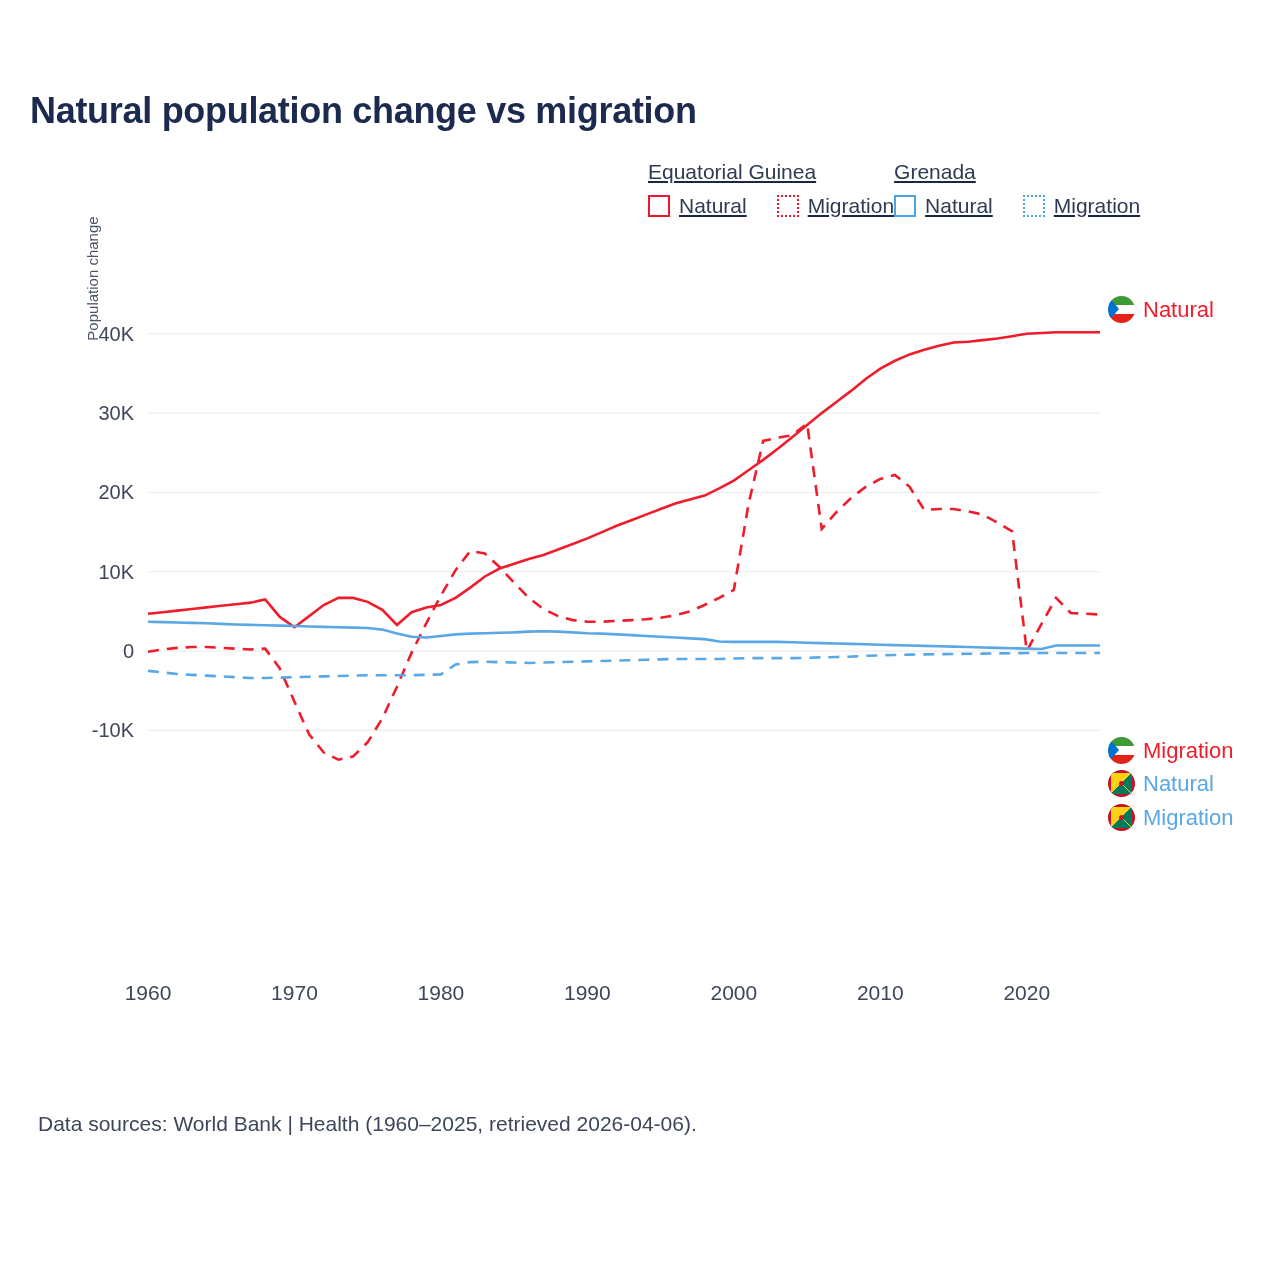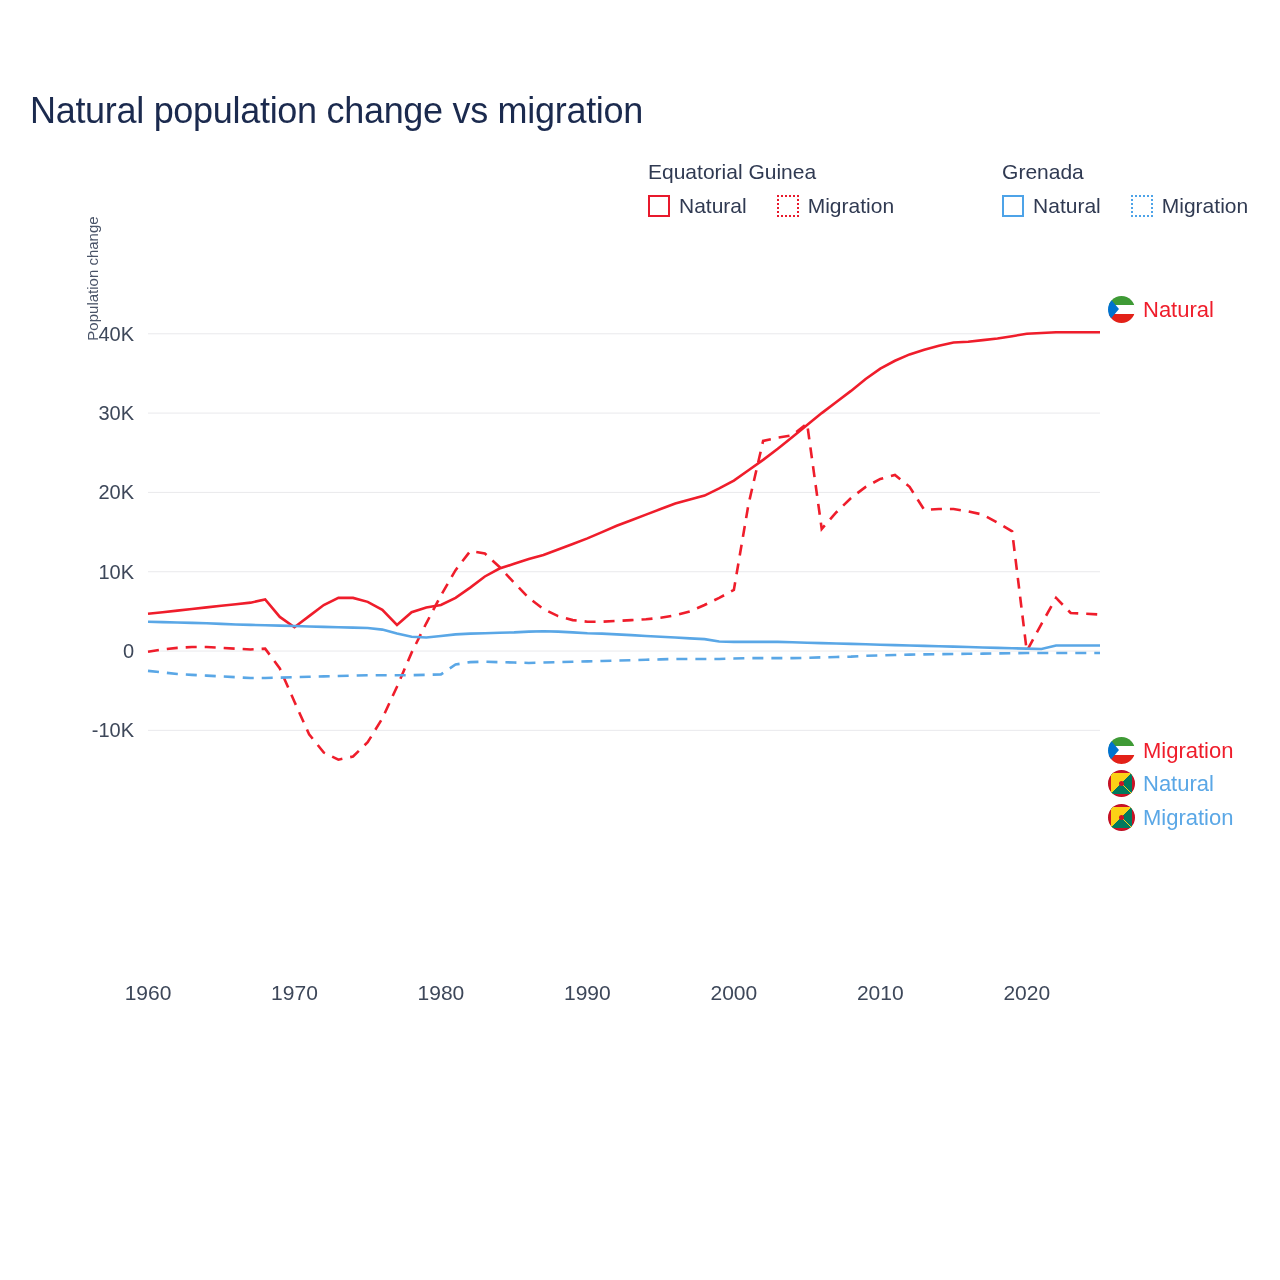--- a/index.html
+++ b/index.html
@@ -13,35 +13,35 @@
     font-family: "Liberation Sans", sans-serif;
     color: #1a2744;
     position: relative;
     overflow: hidden;
   }
   .title {
     position: absolute;
     left: 30px;
     top: 90px;
     font-size: 36px;
-    font-weight: normal;
+    font-weight: bold;
     color: #1b2a4e;
     letter-spacing: -0.3px;
   }
   
   .legend {
     position: absolute;
     left: 620px;
     top: 160px;
     width: 640px;
   }
   .legend-groups {
     display: flex;
-    gap: 108px;
     padding-left: 28px;
+    text-decoration: underline;
   }
   .legend-group-title {
     font-size: 21px;
     color: #303a52;
   }
   .legend-keys {
     display: flex;
     gap: 30px;
     margin-top: 10px;
   }
@@ -208,20 +208,21 @@
       <text x="880.3076923076924" y="730" class="xtick-text" text-anchor="middle">2010</text>
       <text x="1026.769230769231" y="730" class="xtick-text" text-anchor="middle">2020</text>
       <path d="M148.00,343.76 L162.65,342.17 L177.29,340.59 L191.94,339.00 L206.58,337.41 L221.23,335.83 L235.88,334.24 L250.52,332.66 L265.17,329.48 L279.82,346.93 L294.46,357.24 L309.11,346.14 L323.75,335.03 L338.40,327.90 L353.05,327.90 L367.69,331.86 L382.34,339.79 L396.98,354.86 L411.63,342.17 L426.28,337.41 L440.92,335.03 L455.57,327.90 L470.22,317.59 L484.86,306.48 L499.51,298.55 L514.15,293.79 L528.80,289.03 L543.45,285.07 L558.09,279.52 L572.74,273.97 L587.38,268.41 L602.03,262.07 L616.68,255.72 L631.32,250.17 L645.97,244.62 L660.62,239.07 L675.26,233.52 L689.91,229.55 L704.55,225.59 L719.20,218.45 L733.85,210.52 L748.49,200.21 L763.14,189.90 L777.78,178.79 L792.43,166.90 L807.08,155.00 L821.72,143.10 L836.37,132.00 L851.02,120.90 L865.66,109.00 L880.31,98.69 L894.95,90.76 L909.60,84.41 L924.25,79.66 L938.89,75.69 L953.54,72.52 L968.18,71.72 L982.83,70.14 L997.48,68.55 L1012.12,66.17 L1026.77,63.79 L1041.42,63.00 L1056.06,62.21 L1070.71,62.21 L1085.35,62.21 L1100.00,62.21" class="series-line solid-red"></path>
       <path d="M148.00,381.83 L162.65,379.45 L177.29,377.86 L191.94,377.07 L206.58,377.07 L221.23,377.86 L235.88,378.66 L250.52,379.45 L265.17,378.66 L279.82,398.48 L294.46,431.79 L309.11,464.31 L323.75,482.55 L338.40,489.69 L353.05,486.52 L367.69,472.24 L382.34,448.45 L396.98,416.72 L411.63,382.62 L426.28,353.28 L440.92,325.52 L455.57,300.14 L470.22,281.10 L484.86,283.48 L499.51,296.97 L514.15,312.83 L528.80,327.90 L543.45,339.00 L558.09,346.14 L572.74,350.10 L587.38,351.69 L602.03,351.69 L616.68,350.90 L631.32,350.10 L645.97,349.31 L660.62,347.72 L675.26,345.34 L689.91,341.38 L704.55,335.03 L719.20,327.90 L733.85,319.97 L748.49,234.31 L763.14,170.86 L777.78,167.69 L792.43,165.31 L807.08,153.41 L821.72,258.90 L836.37,242.24 L851.02,227.97 L865.66,216.86 L880.31,208.93 L894.95,204.97 L909.60,216.86 L924.25,239.86 L938.89,239.07 L953.54,239.07 L968.18,241.45 L982.83,244.62 L997.48,252.55 L1012.12,261.28 L1026.77,381.03 L1041.42,354.07 L1056.06,327.90 L1070.71,342.97 L1085.35,343.76 L1100.00,344.55" class="series-line dash-red"></path>
       <path d="M148.00,351.69 L162.65,352.09 L177.29,352.48 L191.94,352.88 L206.58,353.28 L221.23,353.91 L235.88,354.47 L250.52,354.86 L265.17,355.26 L279.82,355.66 L294.46,356.05 L309.11,356.45 L323.75,356.84 L338.40,357.24 L353.05,357.64 L367.69,358.03 L382.34,359.62 L396.98,363.59 L411.63,366.76 L426.28,367.55 L440.92,365.97 L455.57,364.38 L470.22,363.59 L484.86,363.19 L499.51,362.79 L514.15,362.40 L528.80,361.60 L543.45,361.21 L558.09,361.60 L572.74,362.40 L587.38,363.19 L602.03,363.59 L616.68,364.38 L631.32,365.17 L645.97,365.97 L660.62,366.76 L675.26,367.55 L689.91,368.34 L704.55,369.14 L719.20,371.52 L733.85,371.91 L748.49,371.91 L763.14,371.91 L777.78,371.91 L792.43,372.31 L807.08,372.71 L821.72,373.10 L836.37,373.50 L851.02,373.90 L865.66,374.29 L880.31,374.69 L894.95,375.09 L909.60,375.48 L924.25,375.88 L938.89,376.28 L953.54,376.67 L968.18,377.07 L982.83,377.47 L997.48,377.86 L1012.12,378.26 L1026.77,378.66 L1041.42,379.05 L1056.06,375.48 L1070.71,375.48 L1085.35,375.48 L1100.00,375.48" class="series-line solid-blue"></path>
       <path d="M148.00,400.86 L162.65,402.45 L177.29,404.03 L191.94,404.83 L206.58,405.62 L221.23,406.41 L235.88,407.21 L250.52,408.00 L265.17,408.00 L279.82,407.60 L294.46,407.21 L309.11,406.81 L323.75,406.41 L338.40,406.02 L353.05,405.62 L367.69,405.22 L382.34,405.22 L396.98,405.22 L411.63,405.22 L426.28,404.83 L440.92,404.43 L455.57,394.52 L470.22,392.14 L484.86,391.74 L499.51,392.14 L514.15,392.53 L528.80,392.93 L543.45,392.53 L558.09,392.14 L572.74,391.74 L587.38,391.34 L602.03,390.95 L616.68,390.55 L631.32,390.16 L645.97,389.76 L660.62,389.36 L675.26,388.97 L689.91,388.97 L704.55,388.97 L719.20,388.97 L733.85,388.57 L748.49,388.17 L763.14,388.17 L777.78,388.17 L792.43,388.17 L807.08,387.78 L821.72,387.38 L836.37,386.98 L851.02,386.59 L865.66,385.79 L880.31,385.40 L894.95,385.00 L909.60,384.60 L924.25,384.37 L938.89,384.21 L953.54,384.05 L968.18,383.81 L982.83,383.65 L997.48,383.41 L1012.12,383.26 L1026.77,383.02 L1041.42,383.02 L1056.06,383.02 L1070.71,383.02 L1085.35,383.02 L1100.00,383.02" class="series-line dash-blue"></path>
     </svg>
 </div>
 
 <div class="footer">
+  <div>Data sources: World Bank | Health (1960–2025, retrieved 2026-04-06).</div>
 </div>
 
 <div class="end-label" style="left: 1108px; top: 296px;">
     <span class="flag flag-gq">
       <span class="b1"></span>
       <span class="b2"></span>
       <span class="b3"></span>
       <span class="tri"></span>
     </span>
     <span class="txt-red">Natural</span>

